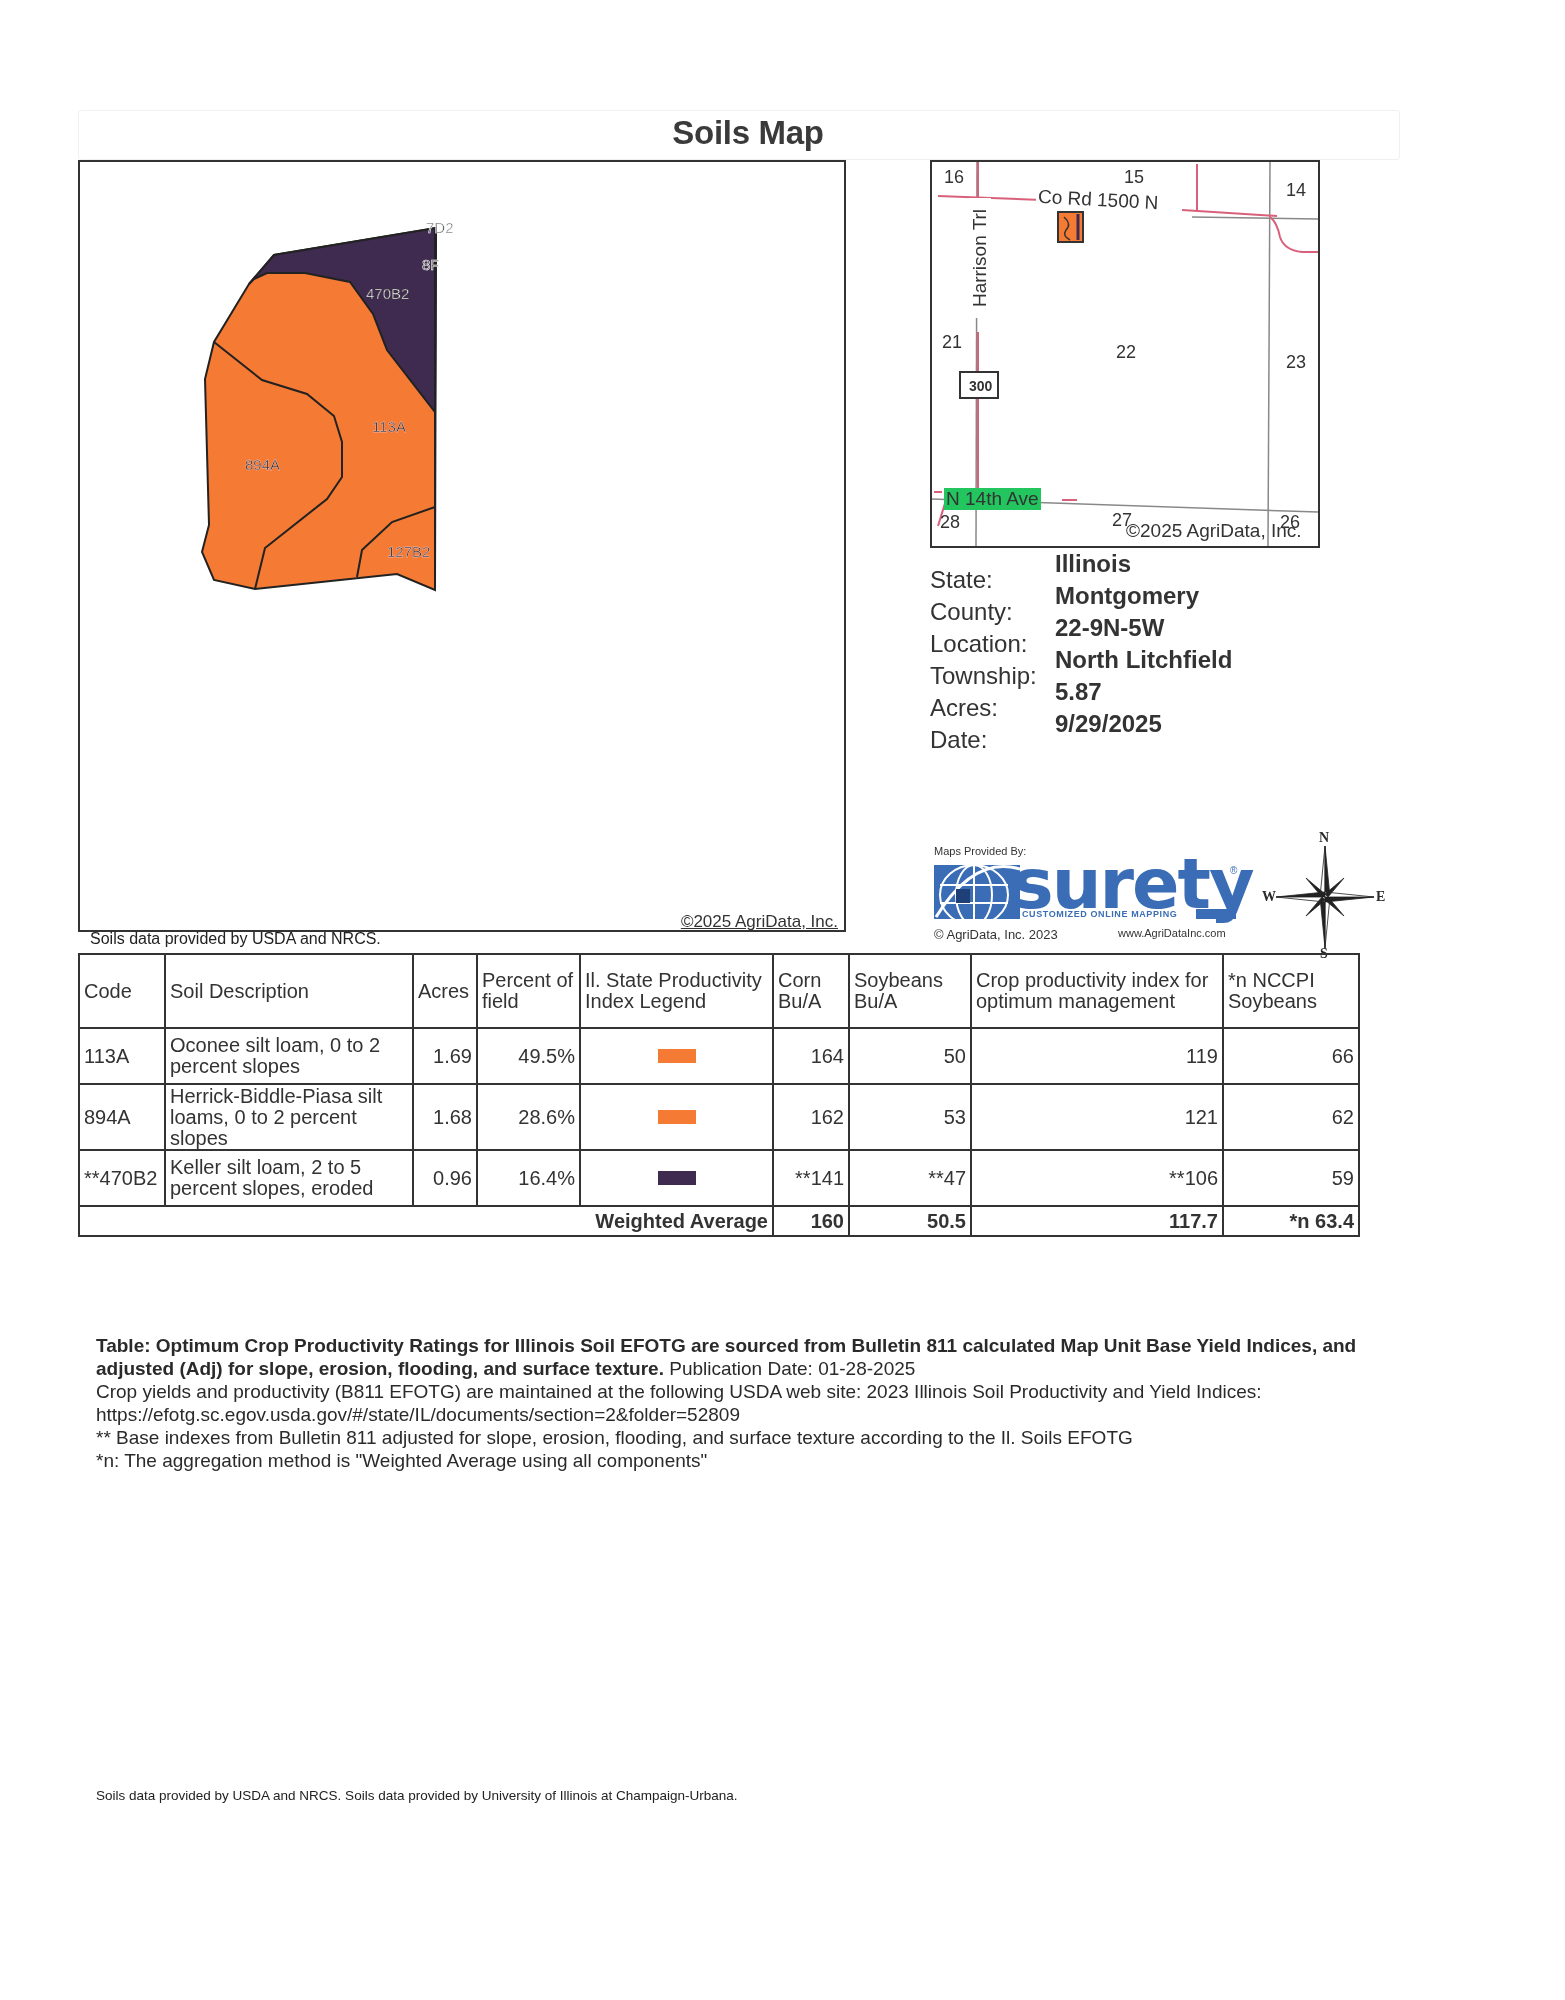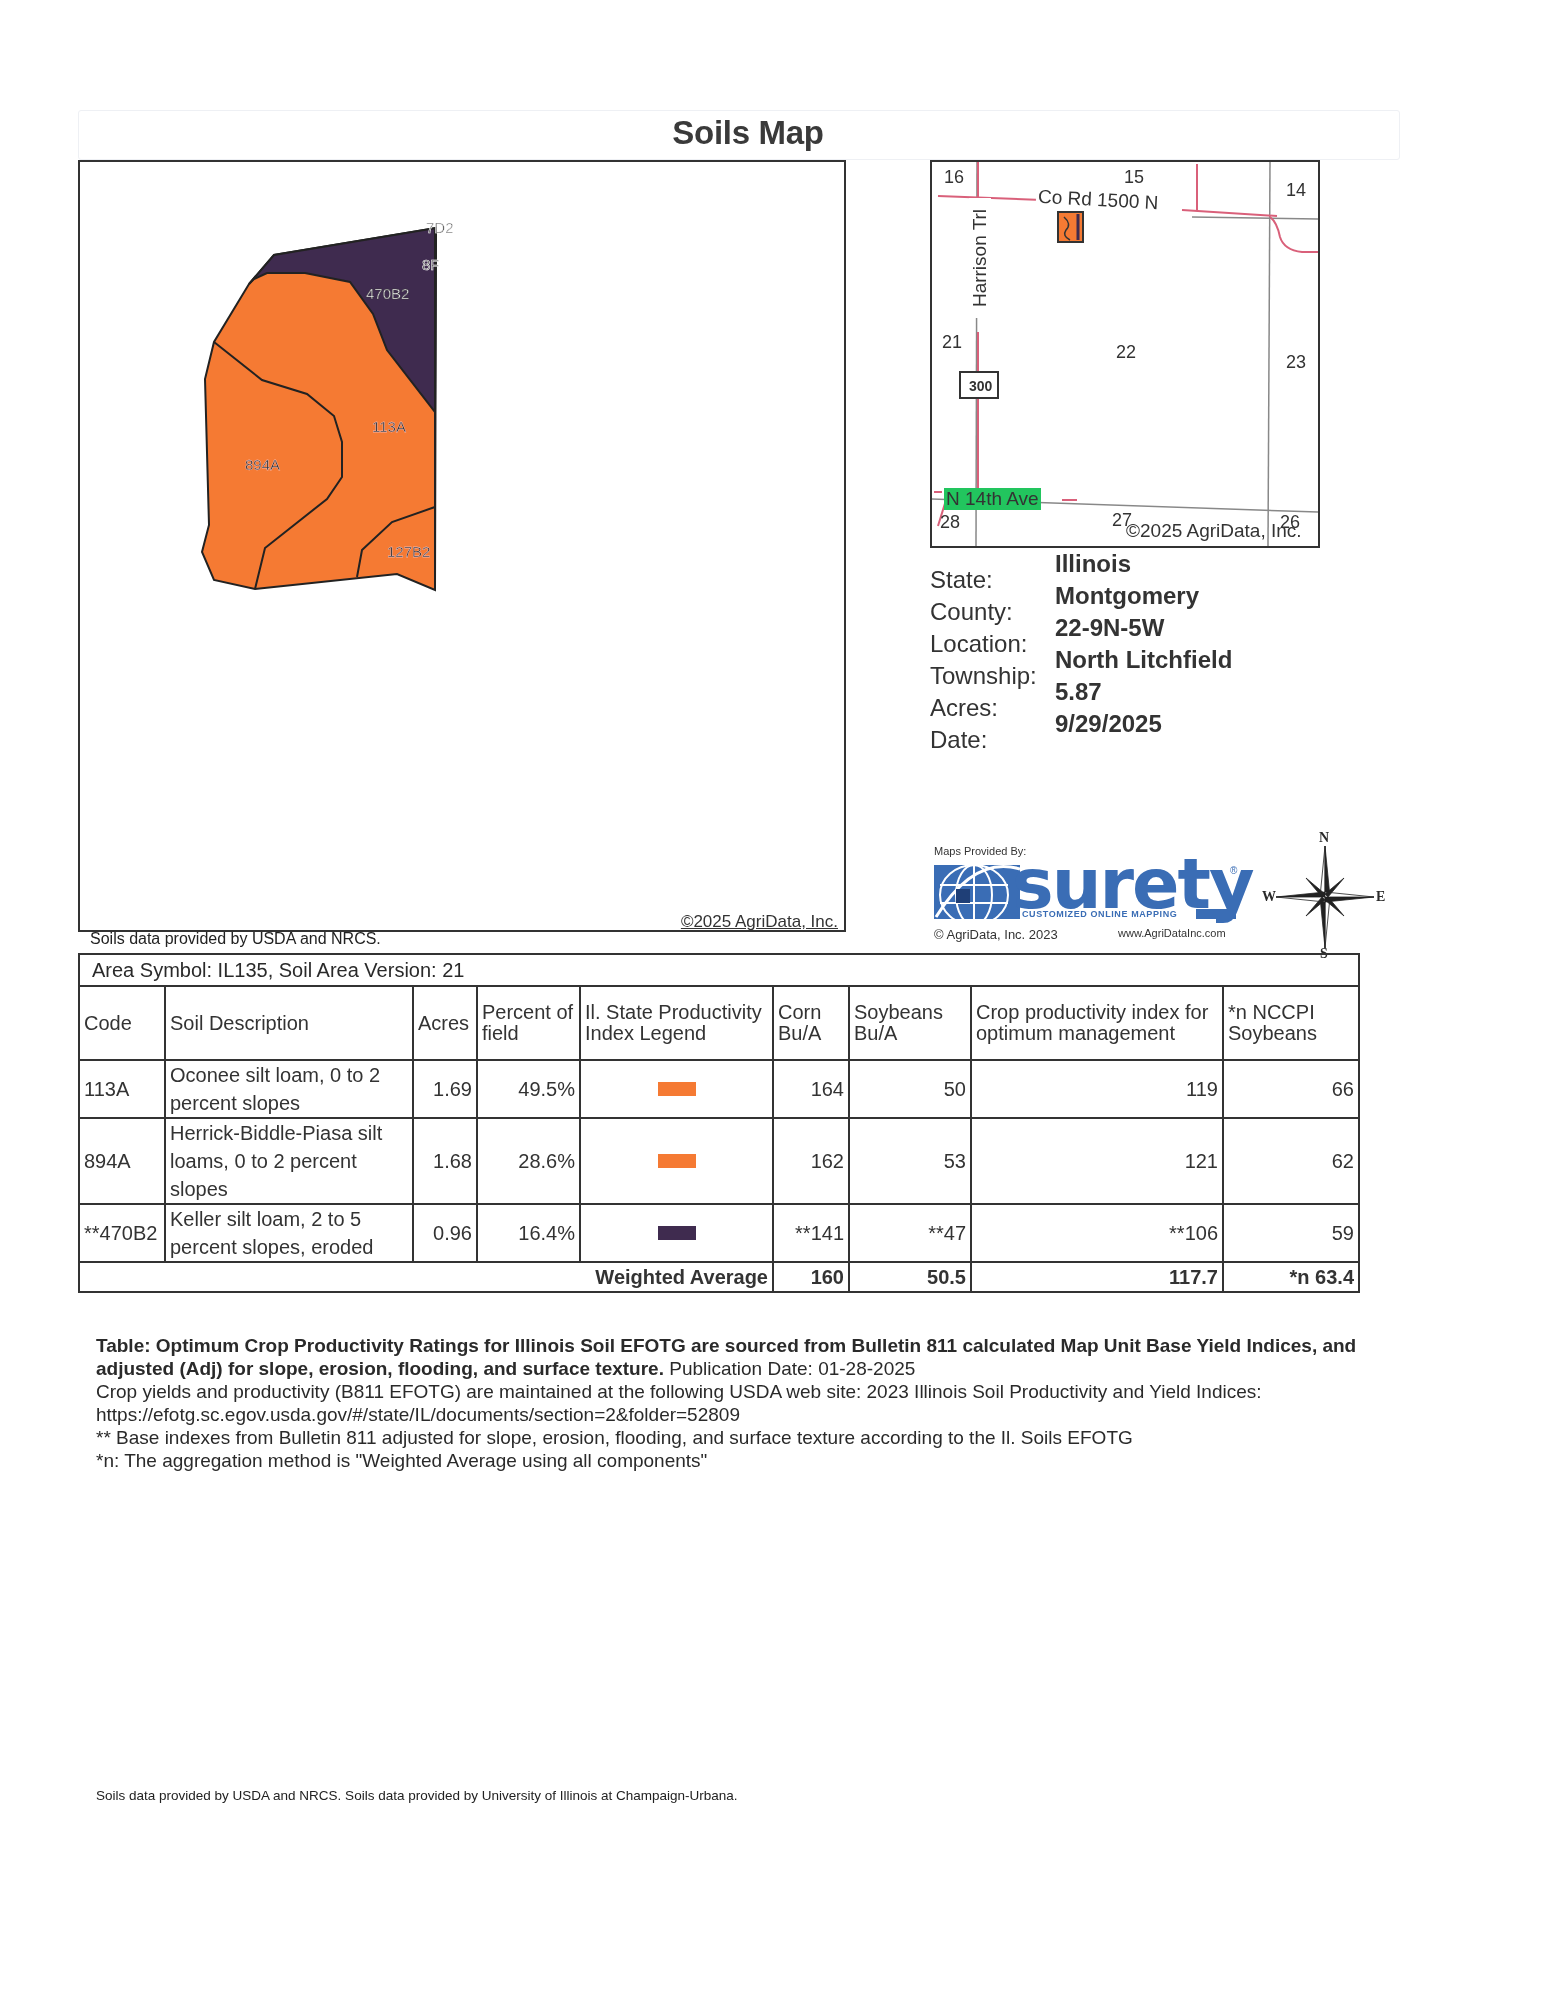--- a/index.html
+++ b/index.html
@@ -30,21 +30,21 @@
   .compass { left:1262px; top:834px; width:126px; height:126px; }
   .table-wrap { left:78px; top:953px; width:1278px; border:2px solid #333; }
   .area-row { height:30px; line-height:30px; font-size:20px; padding-left:12px; border-bottom:2px solid #333; }
   table { border-collapse:collapse; width:100%; font-size:20px; }
   td, th { border:2px solid #333; padding:0 4px; vertical-align:middle; font-weight:normal; color:#333; }
   th { text-align:left; line-height:21px; height:72px; }
   tr:first-child th { border-top:none; }
   tr td:first-child, tr th:first-child { border-left:none; }
   tr td:last-child, tr th:last-child { border-right:none; }
   .num { text-align:right; }
-  .desc { line-height:28px; }
+  .desc { line-height:21px; }
   .swatch { display:inline-block; width:38px; height:14px; }
   .cell-center { text-align:center; }
   tr.r2 td { height:64px; }
   tr.r3 td { height:54px; }
   tr.total td { height:28px; font-weight:bold; border-bottom:none;margin-top:45px; }
   .notes { left:96px; top:1334px; width:1290px; font-size:19px; line-height:23px; color:#2a2a2a; }
   .notes b { color:#2a2a2a; }
   .footer { left:96px; top:1788px; font-size:13.5px; color:#222; }
 </style>
 </head>
@@ -185,21 +185,20 @@
       <polygon points="82,82 63,66 66,63" fill="#222"></polygon>
     </g>
   </svg>
   <div class="abs" style="left:57px;top:-4px;font-family:'Liberation Serif',serif;font-weight:bold;font-size:14px;">N</div>
   <div class="abs" style="left:58px;top:112px;font-family:'Liberation Serif',serif;font-weight:bold;font-size:14px;">S</div>
   <div class="abs" style="left:0px;top:55px;font-family:'Liberation Serif',serif;font-weight:bold;font-size:14px;">W</div>
   <div class="abs" style="left:114px;top:55px;font-family:'Liberation Serif',serif;font-weight:bold;font-size:14px;">E</div>
 </div>
 
 <div class="abs table-wrap">
-  <div class="area-row">Area Symbol: IL135, Soil Area Version: 21</div>
   <table>
     <colgroup>
       <col style="width:85px">
         <col style="width:248px">
         <col style="width:64px">
         <col style="width:103px">
         <col style="width:193px">
         <col style="width:76px">
         <col style="width:122px">
         <col style="width:252px">

